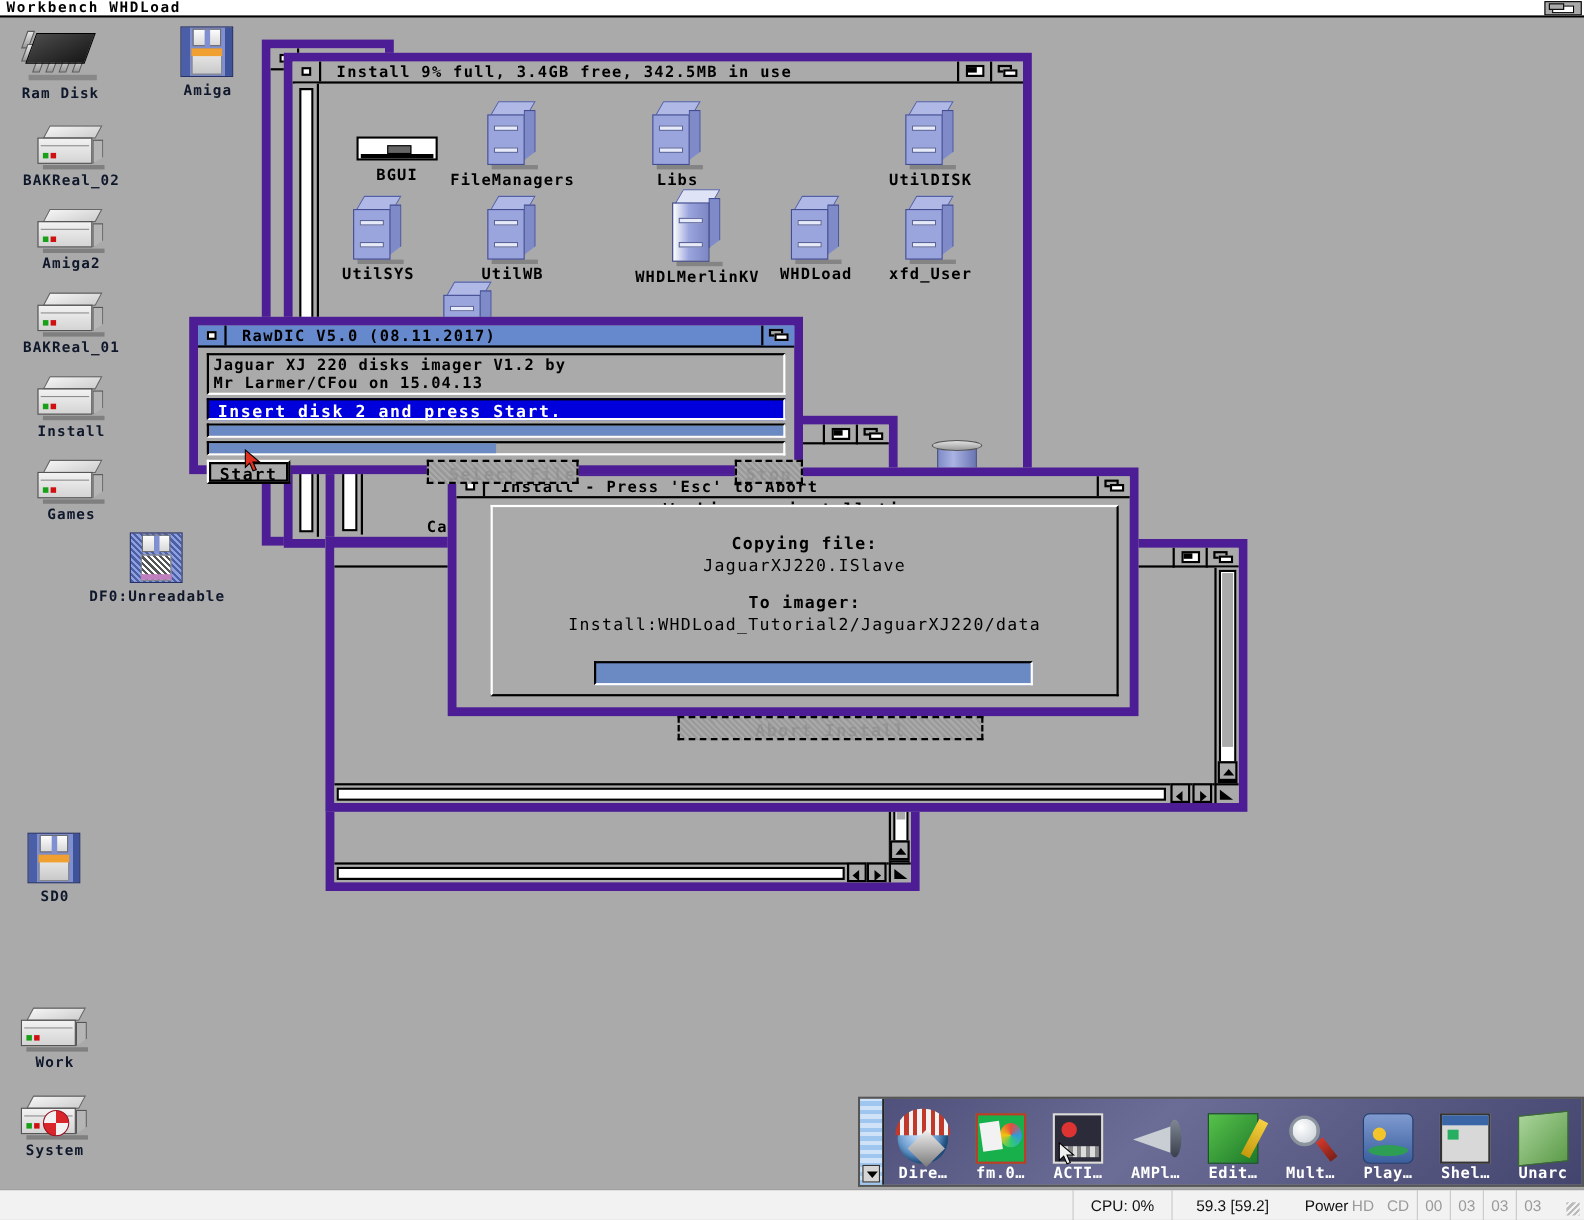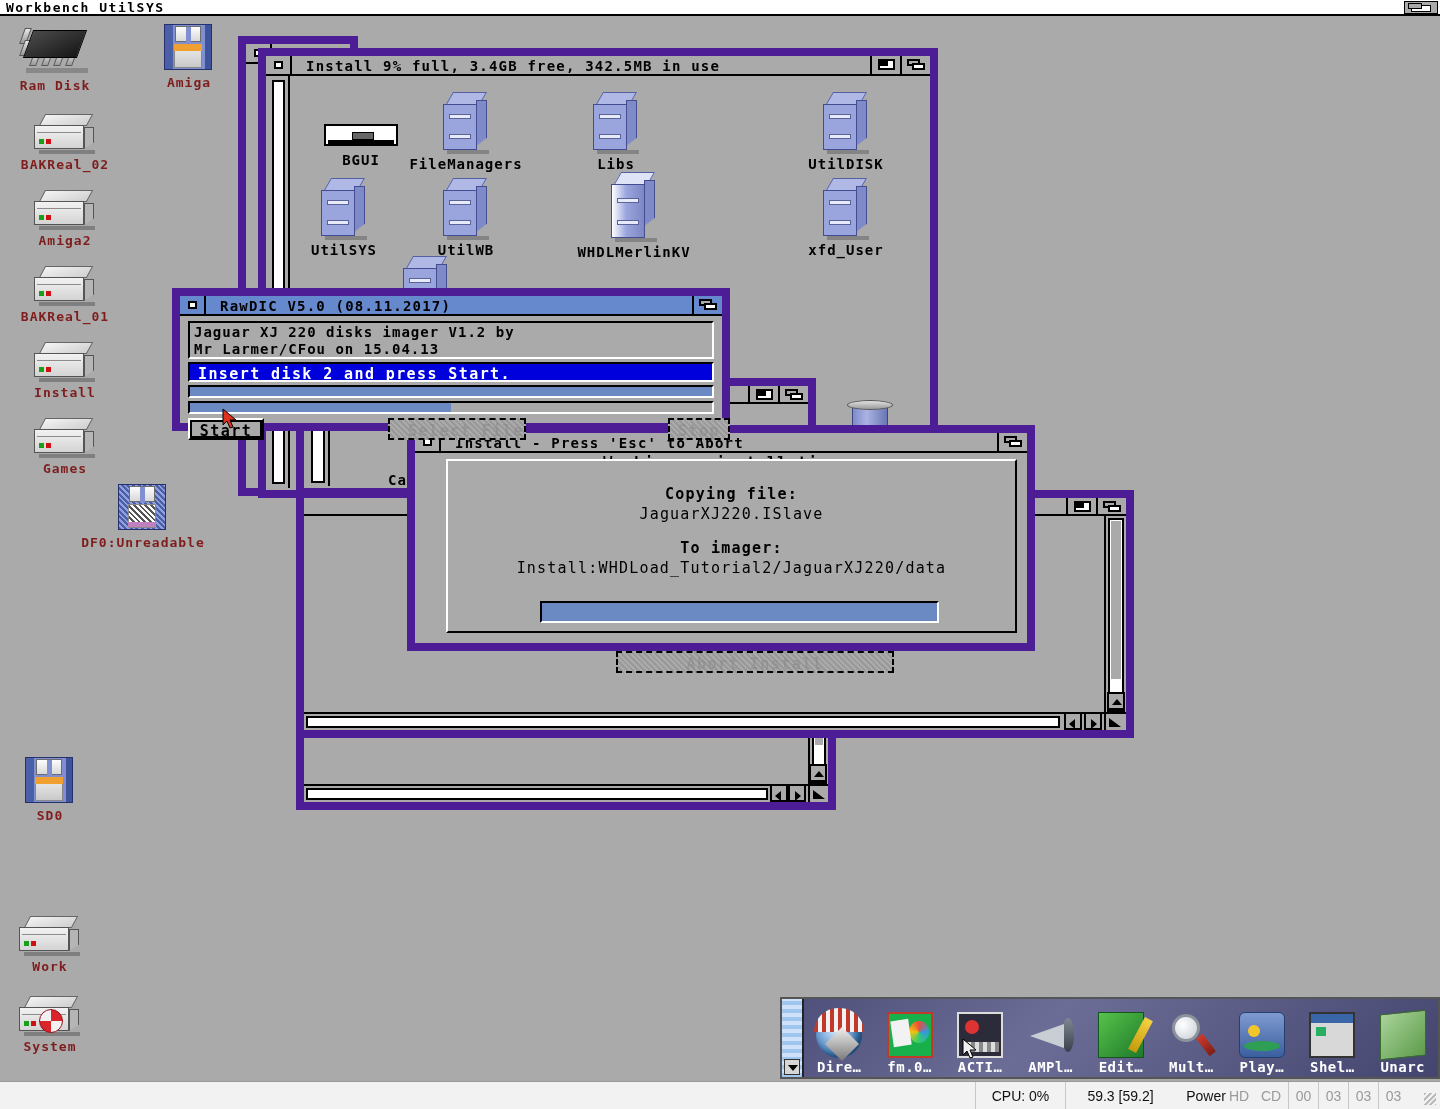--- a/index.html
+++ b/index.html
@@ -28,21 +28,21 @@
   }
   .depth-glyph{position:absolute;left:6px;top:3px;width:20px;height:7px;
     border:1px solid #000;background:#fff;box-sizing:border-box;}
   .depth-glyph:after{content:"";position:absolute;left:-4px;top:-3px;width:14px;height:6px;
     border:1px solid #000;background:#aaa;box-sizing:border-box;}
 
   
   .dicon{position:absolute;width:110px;text-align:center;cursor:default;}
   .dicon .lbl{
     font:bold 13px/15px "DejaVu Sans Mono","Liberation Mono",monospace;
-    color:#7f1d1d;letter-spacing:1px;white-space:nowrap;
+    color:#0f172a;letter-spacing:1px;white-space:nowrap;
   }
   .dicon.wide{width:200px;left:-45px;}
 
   
   .hd{width:62px;height:40px;margin:0 auto 3px;position:relative;}
   .hd .top{position:absolute;left:8px;top:0;width:48px;height:12px;
      background:linear-gradient(160deg,#f4f4f4,#cfcfcf);
      transform:skewX(-28deg);border:1px solid #666;box-sizing:border-box;}
   .hd .front{position:absolute;left:0;top:11px;width:50px;height:24px;
      background:linear-gradient(#f2f2f2,#d4d4d4);border:1px solid #555;box-sizing:border-box;}
@@ -240,21 +240,21 @@
   .statusbar .grip{position:absolute;right:4px;bottom:4px;width:12px;height:12px;
     background:repeating-linear-gradient(135deg,#bbb 0 2px,transparent 2px 4px);}
   .cursor{position:absolute;width:0;height:0;}
 </style>
 </head>
 <body>
 
 <div id="screen">
 
   <div class="screenbar">
-    <span class="t">Workbench UtilSYS</span>
+    <span class="t">Workbench WHDLoad</span>
     <div class="depth">
       <span class="depth-glyph"></span>
     </div>
   </div>
 
   <div class="dicon" style="left:0px;top:24px;">
     <div class="chip">
       <span class="leg" style="left:4px;top:4px;"></span>
         <span class="leg" style="left:4px;top:16px;"></span>
       <span class="leg" style="left:14px;top:26px;"></span>
@@ -482,20 +482,31 @@
     <div class="diconw" style="left:288px;top:116px;width:160px;">
       <div class="drawer tall" style="height:70px;">
         <span class="bk"></span>
           <span class="sd"></span>
           <span class="fr" style="height:54px;"></span>
         <span class="h1" style="top:26px;"></span>
           <span class="h2" style="top:48px;"></span>
           <span class="sh" style="top:66px;"></span>
       </div>
       <div class="lbl">WHDLMerlinKV</div>
+    </div>
+    <div class="diconw" style="left:416px;top:122px;">
+      <div class="drawer">
+        <span class="bk"></span>
+          <span class="sd"></span>
+          <span class="fr"></span>
+          <span class="h1"></span>
+          <span class="h2"></span>
+          <span class="sh"></span>
+      </div>
+      <div class="lbl">WHDLoad</div>
     </div>
     <div class="diconw" style="left:520px;top:122px;">
       <div class="drawer">
         <span class="bk"></span>
           <span class="sd"></span>
           <span class="fr"></span>
           <span class="h1"></span>
           <span class="h2"></span>
           <span class="sh"></span>
       </div>

